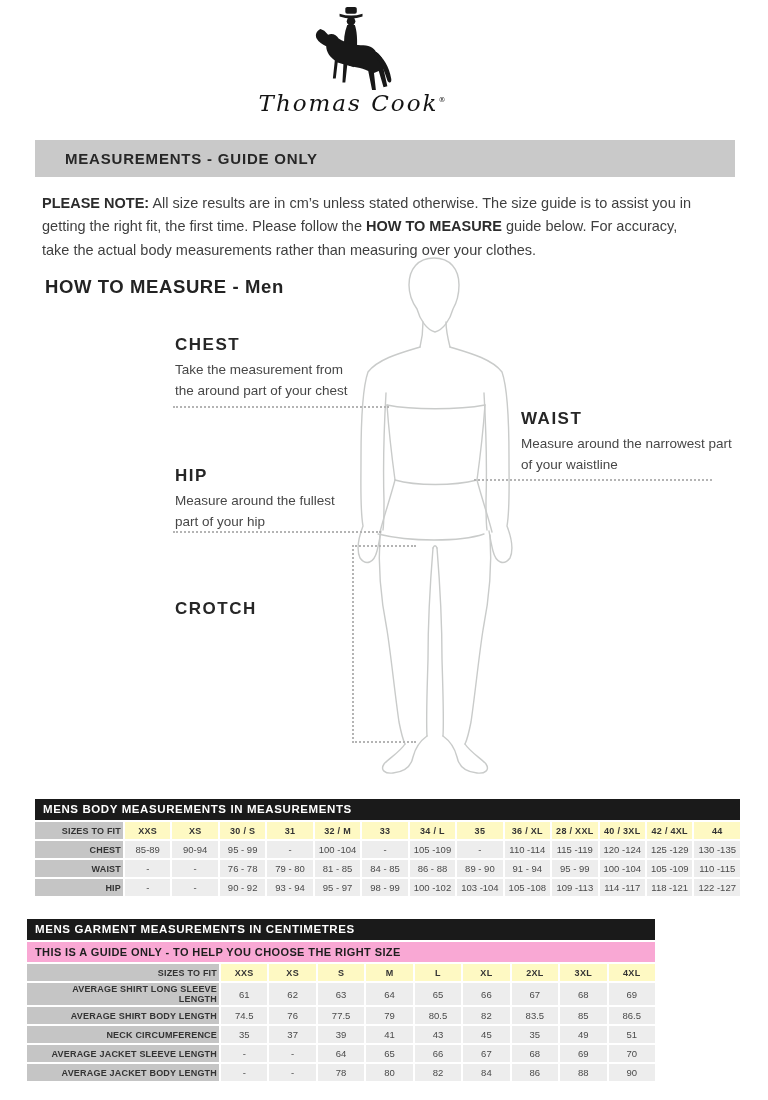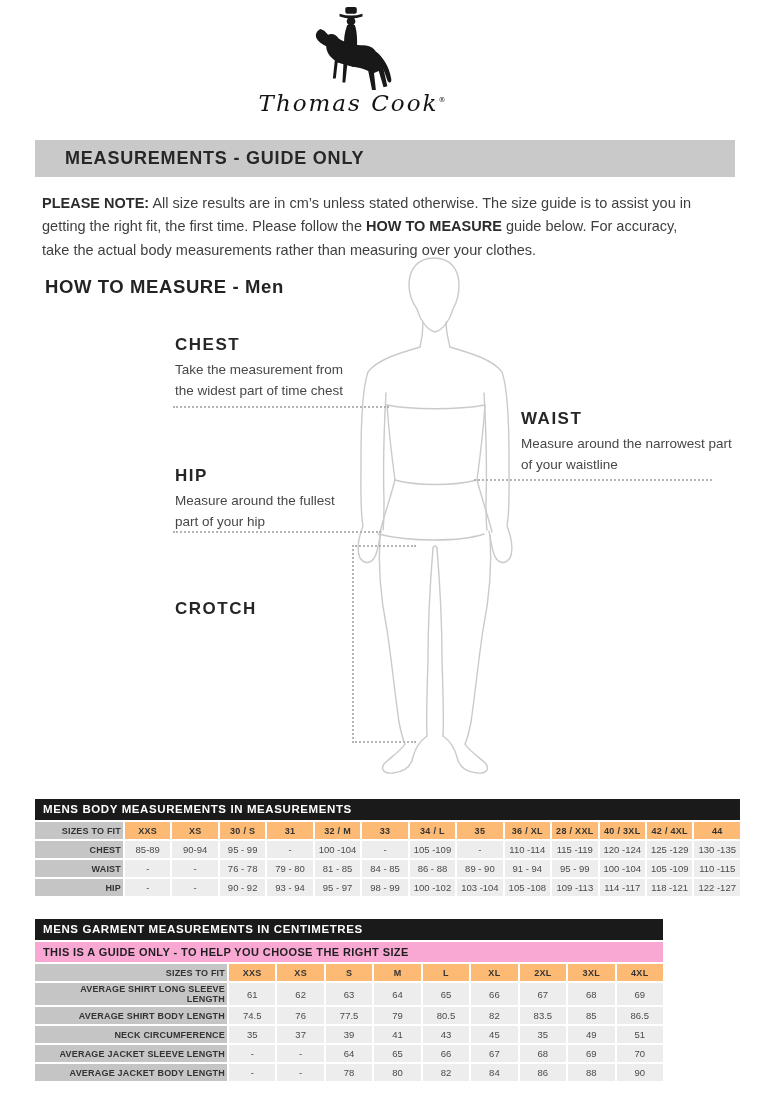--- a/index.html
+++ b/index.html
@@ -15,21 +15,21 @@
     font-family:"DejaVu Serif", serif; font-style:italic; font-size:23px;
     color:#141414; letter-spacing:2px; margin-top:-2px;
   }
   .brand-script sup { font-size:7px; letter-spacing:0; }
   
   .title-bar {
     position:absolute; left:35px; top:140px; width:700px; height:37px;
     background:#c9c9c9; display:flex; align-items:center; padding-left:30px;
   }
   .title-bar h1 {
-    font-size:18px; font-weight:bold; color:#272727; letter-spacing:0.8px;
+    font-size:15px; font-weight:bold; color:#272727; letter-spacing:0.8px;
   }
   
   .note {
     position:absolute; left:42px; top:192px; width:665px;
     font-size:14.5px; line-height:1.62; color:#3f3f3f;
   }
   .note b { color:#2c2c2c; }
   
   .htm-title {
     position:absolute; left:45px; top:276px; font-size:18.5px; font-weight:bold;
@@ -47,37 +47,37 @@
   .line-chest { left:173px; top:406px; width:216px; }
   .line-waist { left:474px; top:479px; width:238px; }
   .line-hip   { left:173px; top:531px; width:208px; }
   .crotch-box {
     position:absolute; left:352px; top:545px; width:64px; height:198px;
     border-left:2px dotted #b4b4b4; border-top:2px dotted #b4b4b4; border-bottom:2px dotted #b4b4b4;
   }
   
   .tbl-section { position:absolute; }
   .tbl-body    { left:35px; top:799px; width:705px; }
-  .tbl-garment { left:35px; top:919px; width:628px; }
+  .tbl-garment { left:27px; top:919px; width:628px; }
   .tbl-black-bar {
     background:#1a1a1a; color:#ffffff; font-weight:bold; font-size:11.5px;
     letter-spacing:0.6px; padding:4px 0 4px 8px; line-height:13px;
   }
   .tbl-sub-bar {
     background:#f9a8d4; color:#1e1e1e; font-weight:bold; font-size:11px;
     letter-spacing:0.4px; padding:4px 0 4px 8px; line-height:12px; margin-top:2px;
   }
   table.size-table {
     width:calc(100% + 4px); margin:0 -2px; border-collapse:separate; border-spacing:2px;
     table-layout:fixed;
   }
   table.size-table th, table.size-table td {
     height:17px; font-size:9px; text-align:center; vertical-align:middle; padding:1px 2px;
   }
-  table.size-table thead th { background:#fdba74; color:#333; font-weight:bold; letter-spacing:0.3px; }
+  table.size-table thead th { background:#fef9c3; color:#333; font-weight:bold; letter-spacing:0.3px; }
   table.size-table th.lbl   { background:#c5c5c5; color:#333; text-align:right; padding-left:7px; font-weight:bold; letter-spacing:0.2px; }
   table.size-table td       { background:#ededed; color:#4a4a4a; font-size:9.5px; }
   .tbl-body  table.size-table th.lbl { width:88px; }
   .tbl-garment table.size-table th.lbl { width:192px; }
 </style>
 </head>
 <body>
 
 <div class="page">
 
@@ -147,21 +147,21 @@
     </g>
   </svg>
 
   <div class="dotline line-chest"></div>
   <div class="dotline line-waist"></div>
   <div class="dotline line-hip"></div>
   <div class="crotch-box"></div>
 
   <div class="anno anno-chest">
     <h3>CHEST</h3>
-    <p>Take the measurement from the widest part of time chest</p>
+    <p>Take the measurement from the around part of your chest</p>
   </div>
   <div class="anno anno-waist">
     <h3>WAIST</h3>
     <p>Measure around the narrowest part of  your waistline</p>
   </div>
   <div class="anno anno-hip">
     <h3>HIP</h3>
     <p>Measure around the fullest part of your hip</p>
   </div>
   <div class="anno anno-crotch">

